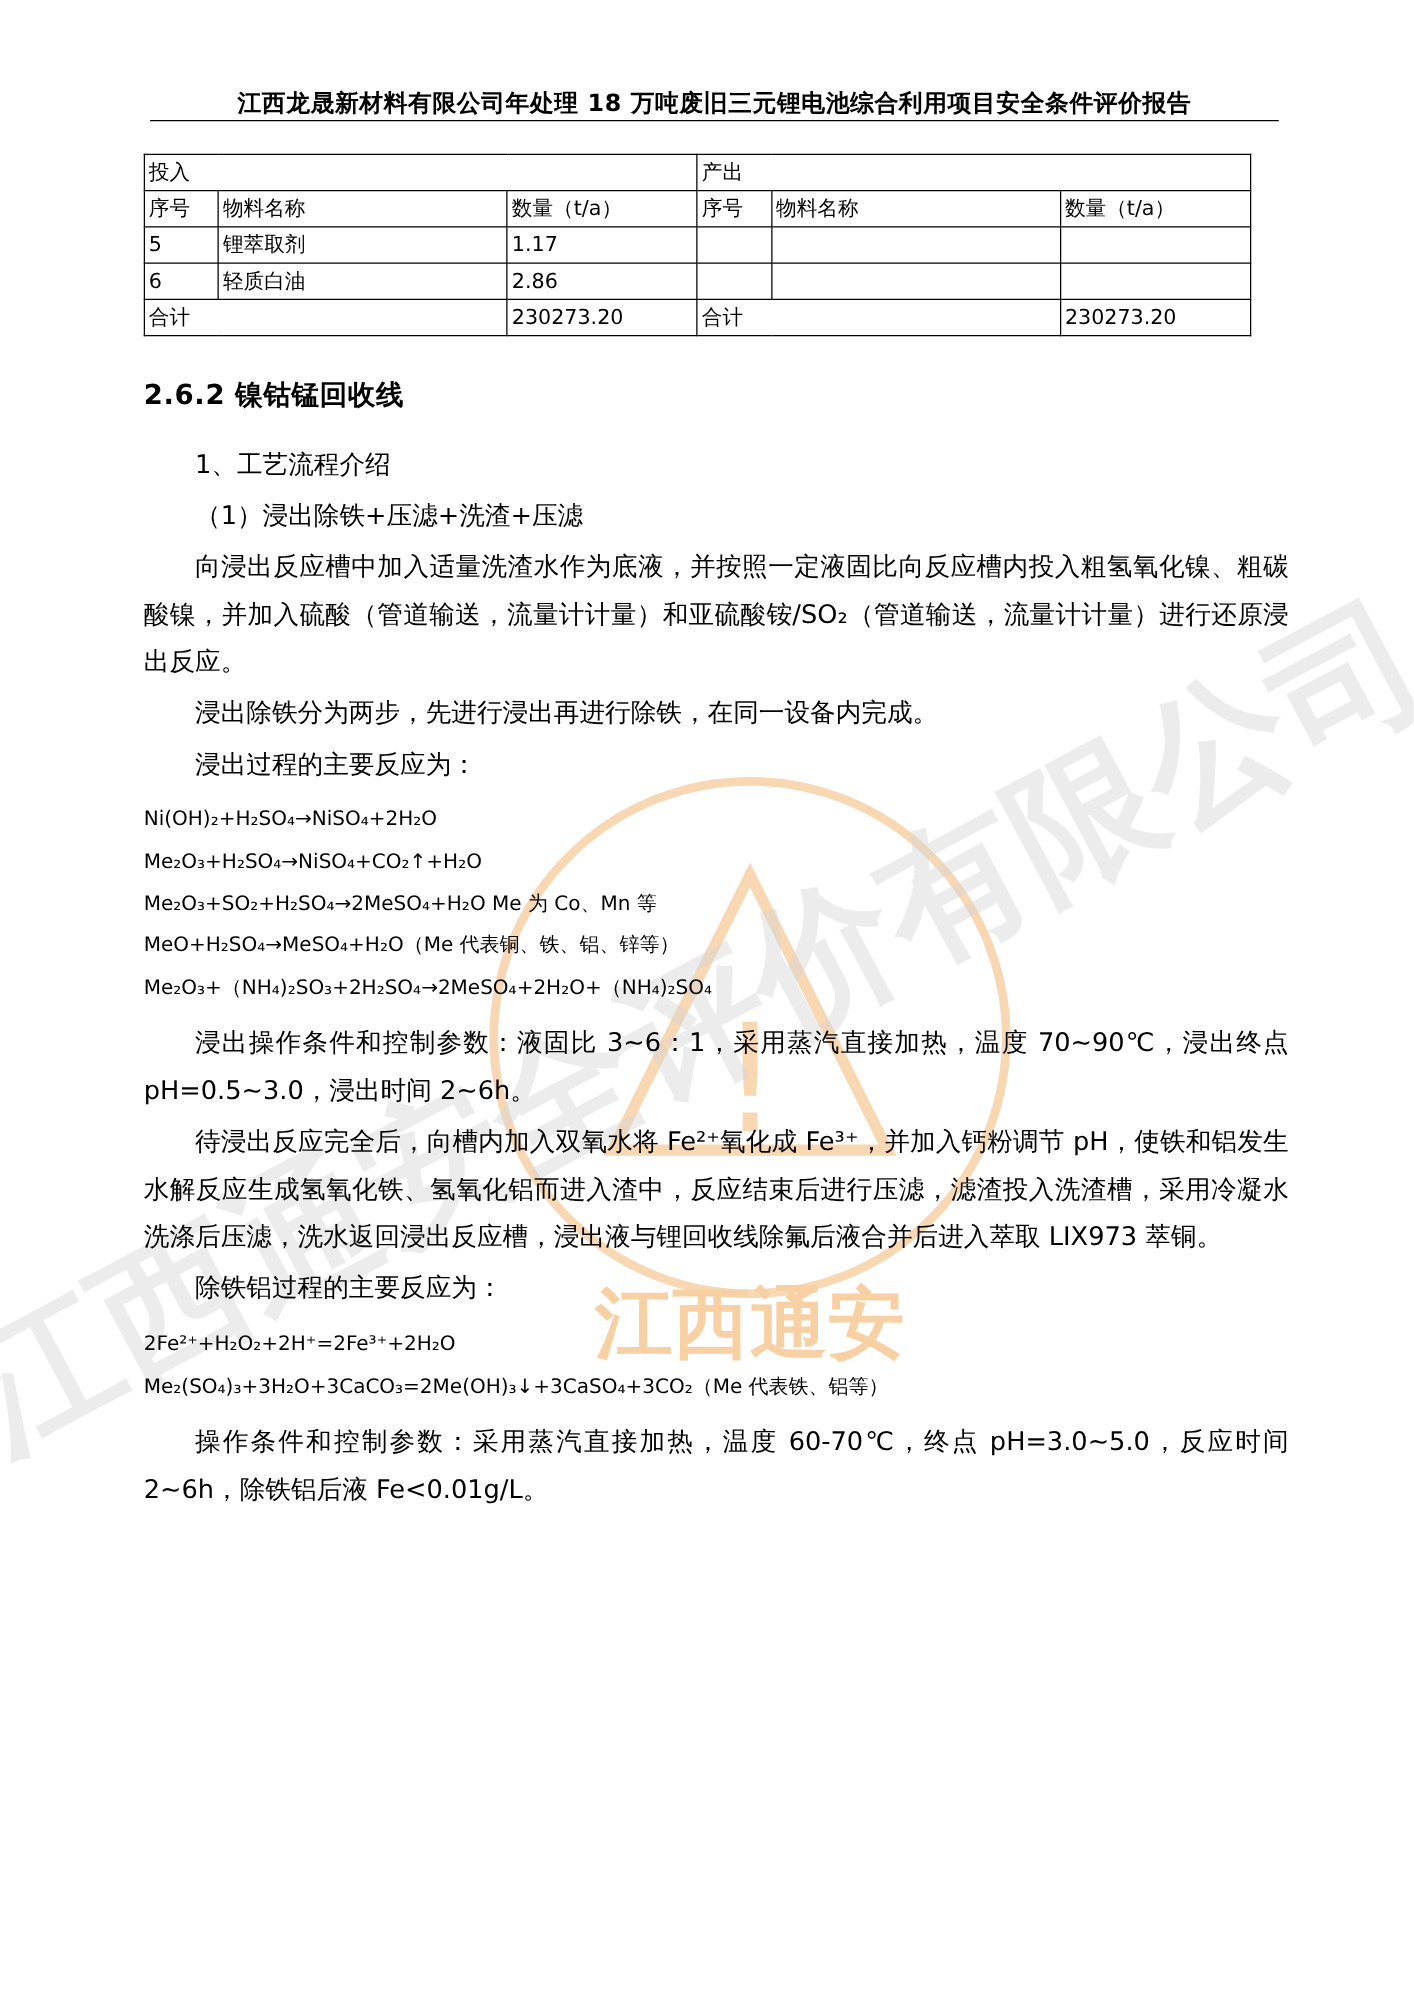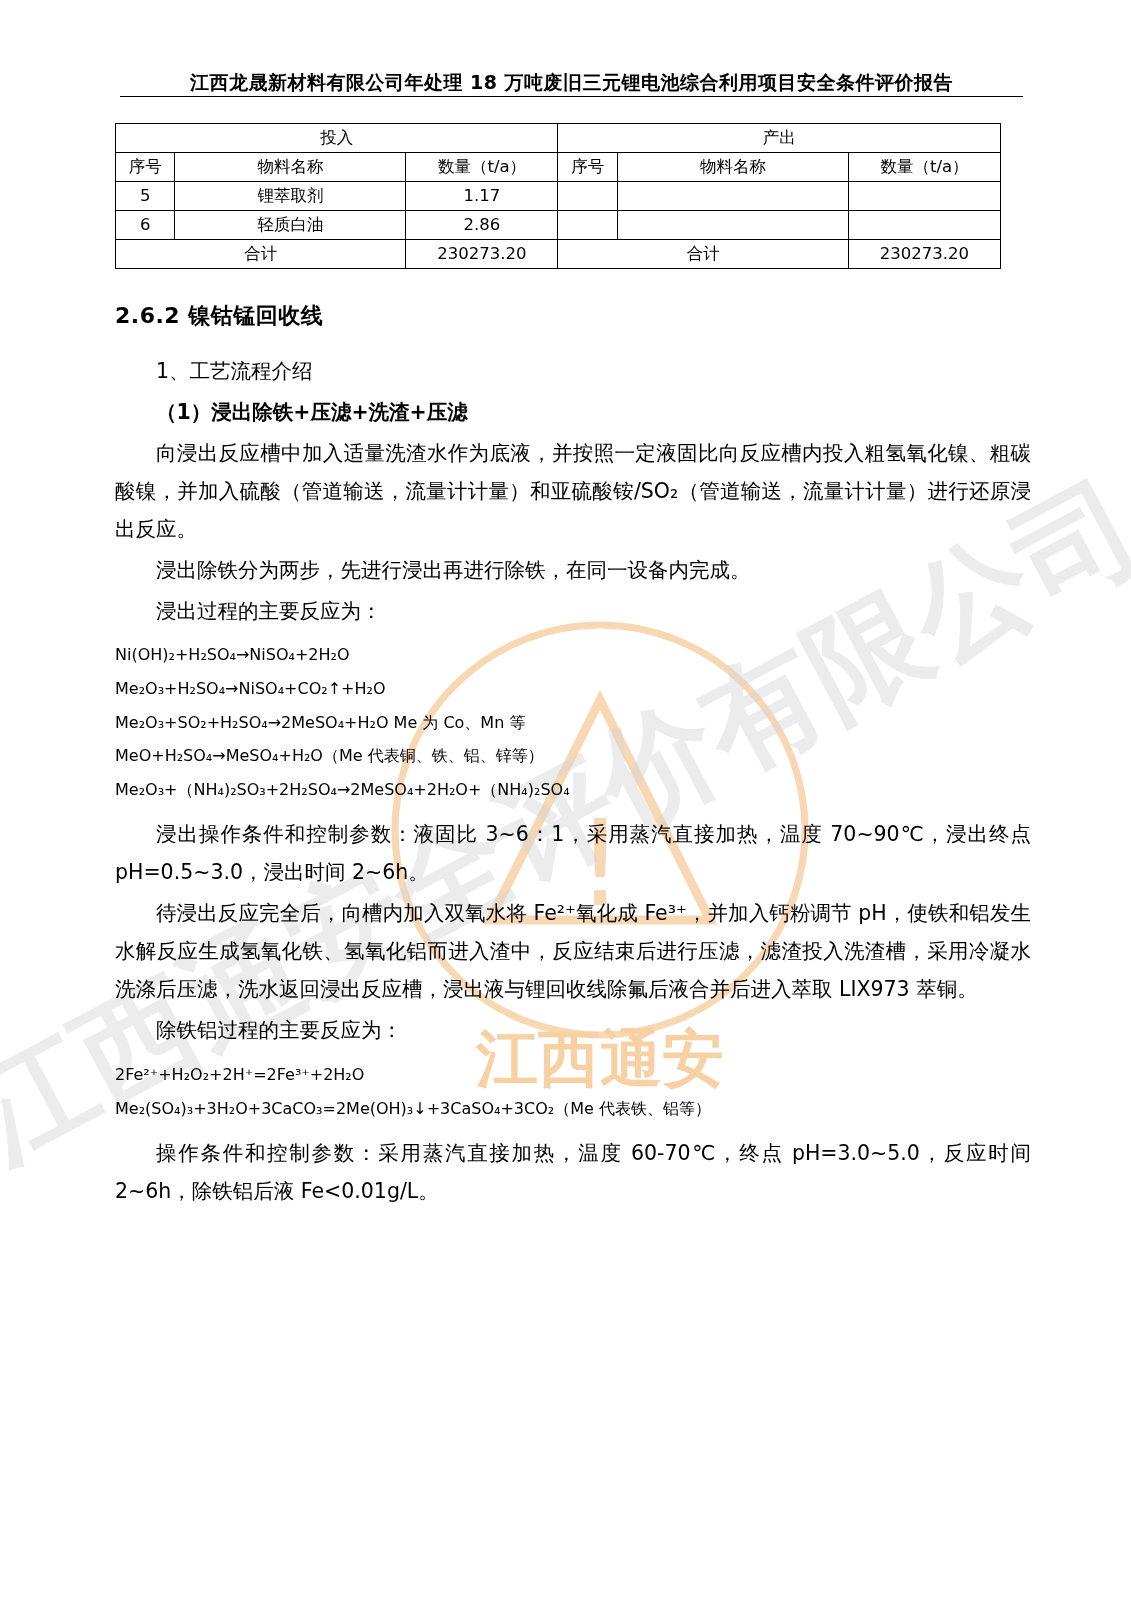--- a/index.html
+++ b/index.html
@@ -51,21 +51,21 @@
     position: relative;
     z-index: 2;
     border-collapse: collapse;
     width: 886px;
     margin: 0 0 32px 0;
     font-size: 16.5px;
     font-family: "DejaVu Sans", "Liberation Sans", sans-serif;
   }
   table.io-table td {
     border: 1px solid #000;
-    text-align: center;
+    text-align: left;
     height: 26px;
     padding: 1px 3px;
     line-height: 1.25;
   }
   .col-idx   { width: 62px; }
   .col-name  { width: 280px; }
   .col-qty   { width: 160px; }
 
   
   .content { position: relative; z-index: 2; }
@@ -78,21 +78,21 @@
   }
   p.para {
     font-size: 20.5px;
     line-height: 1.85;
     margin: 0 0 3px 0;
     text-align: justify;
     font-family: "DejaVu Sans", "Liberation Sans", sans-serif;
   }
   p.indent { text-indent: 2em; }
   p.bold {
-    font-weight: bold;
+    font-weight: normal;
   }
   p.eq {
     text-align: left;
     font-size: 16px;
     line-height: 2.1;
     margin: 0;
     font-family: "DejaVu Sans", "Liberation Sans", sans-serif;
   }
   .eq-block { margin: 8px 0 10px 0; }
 

